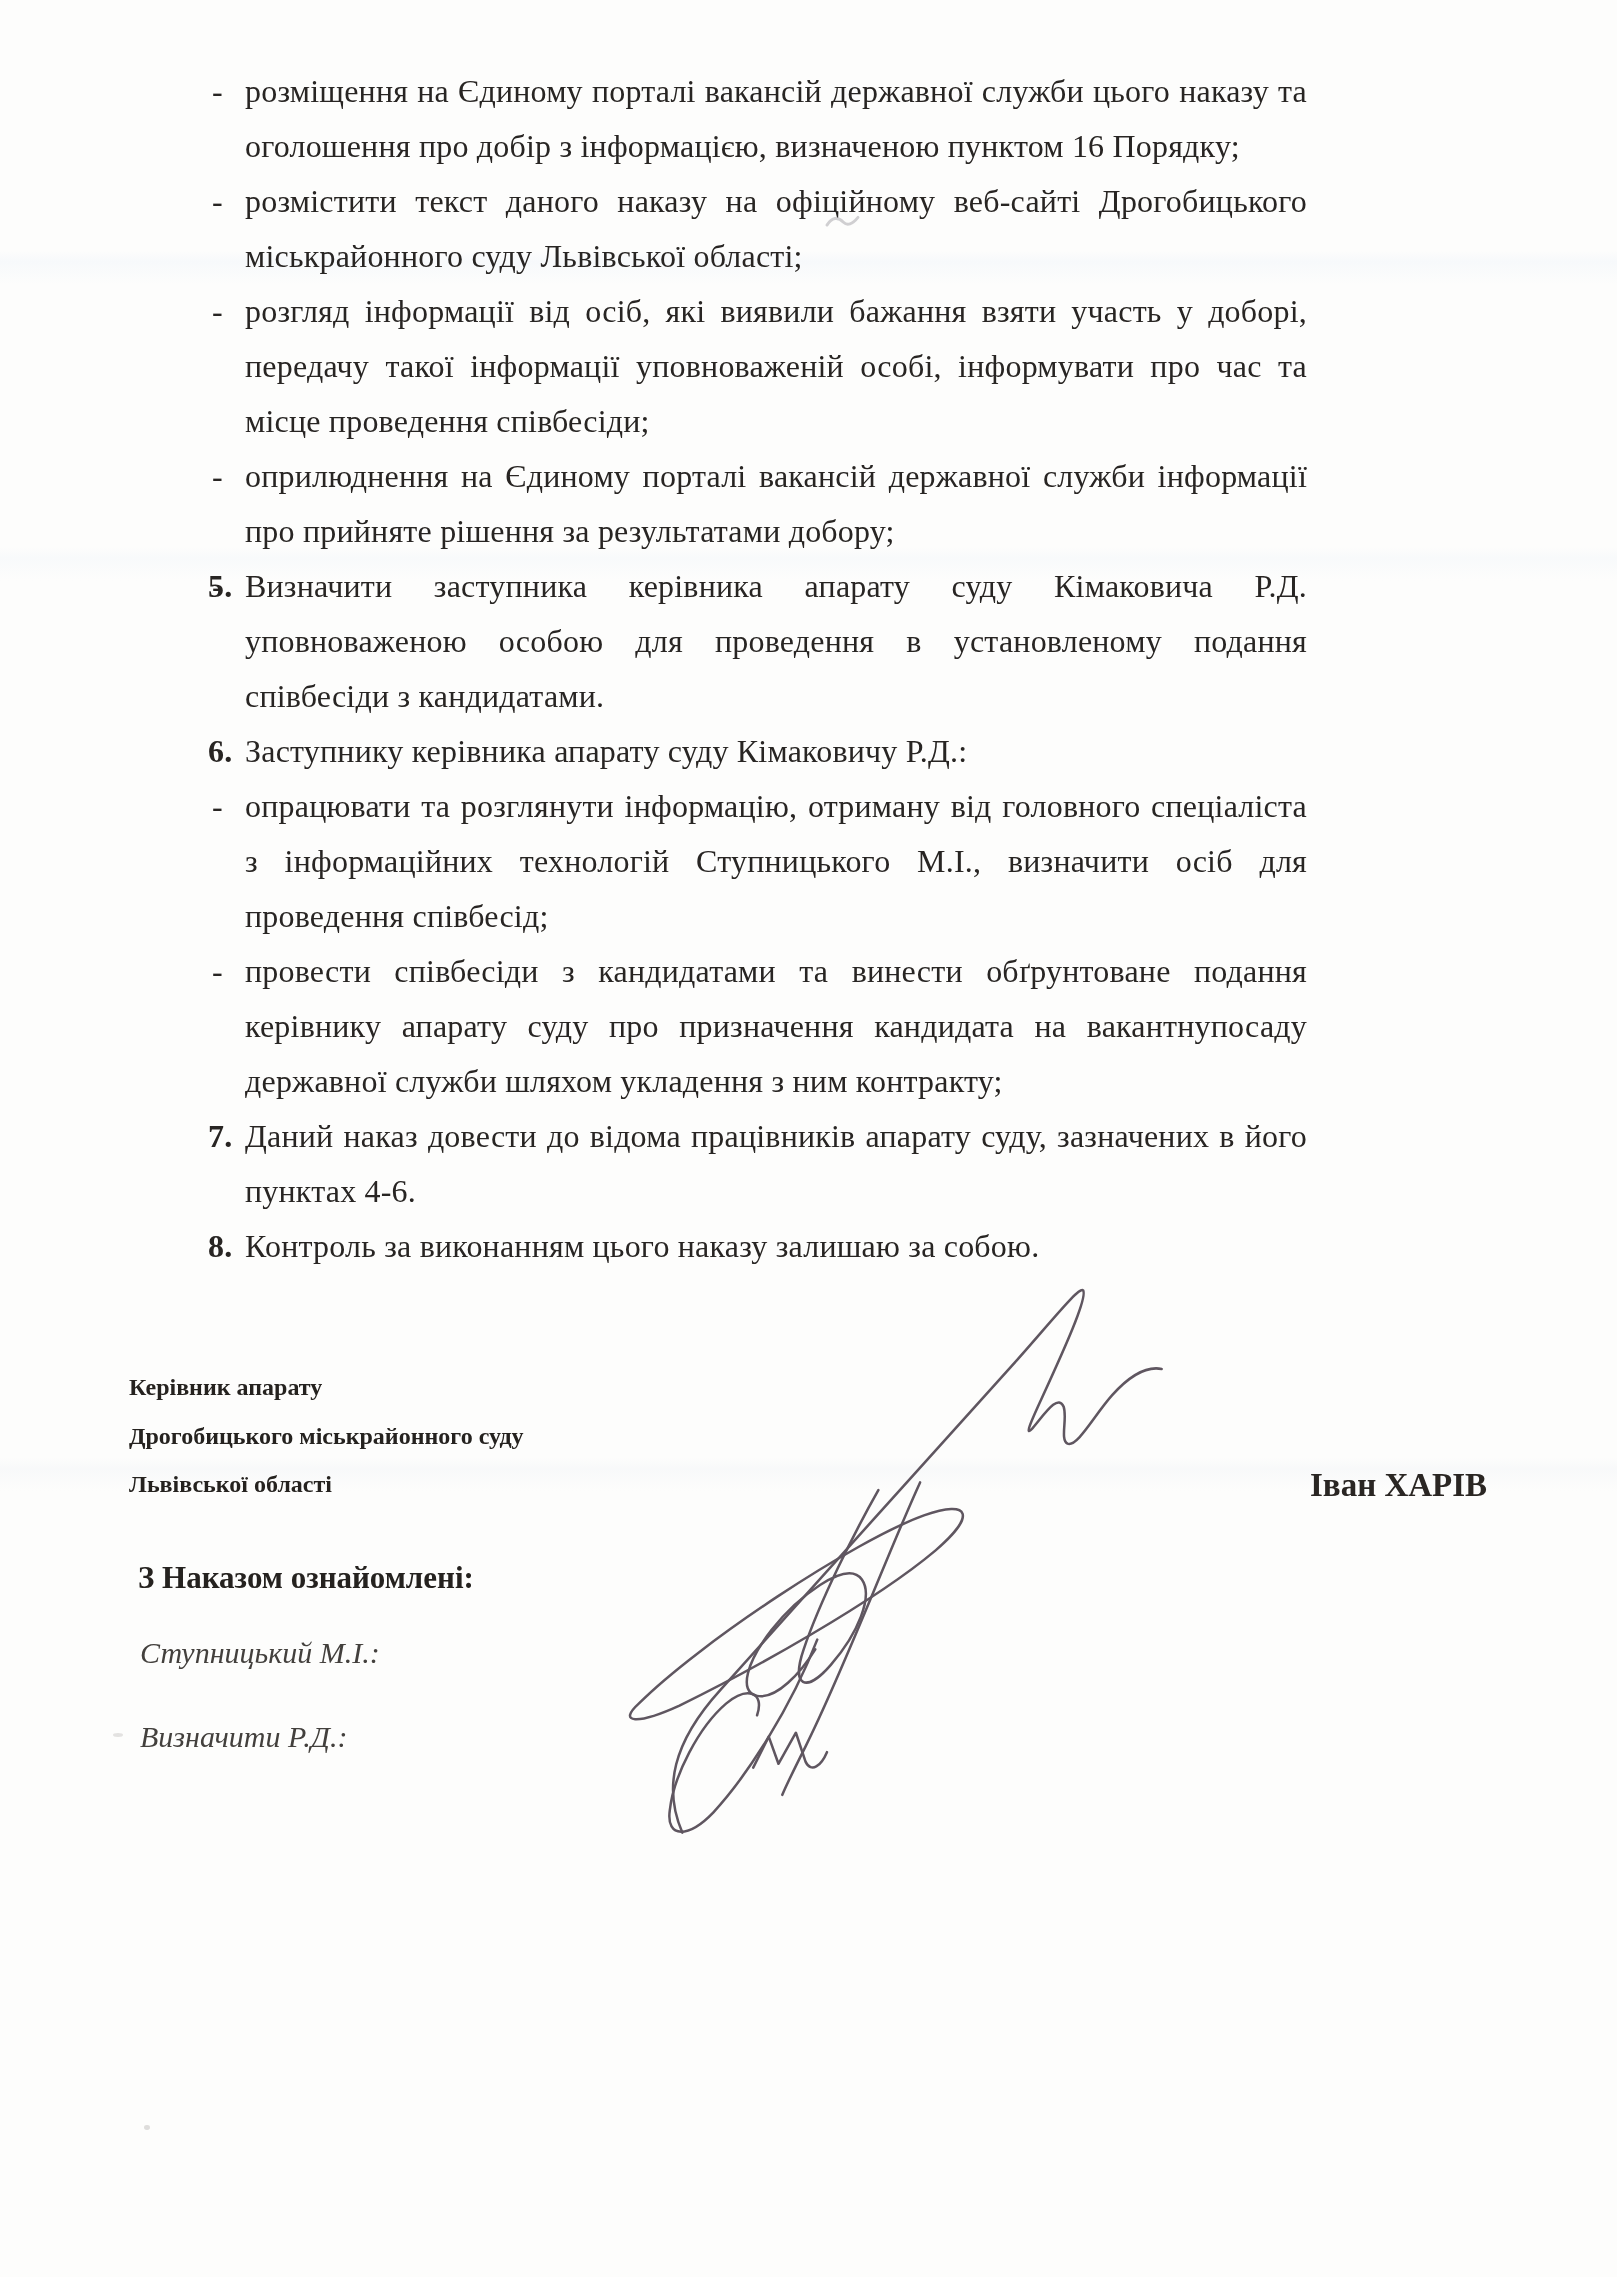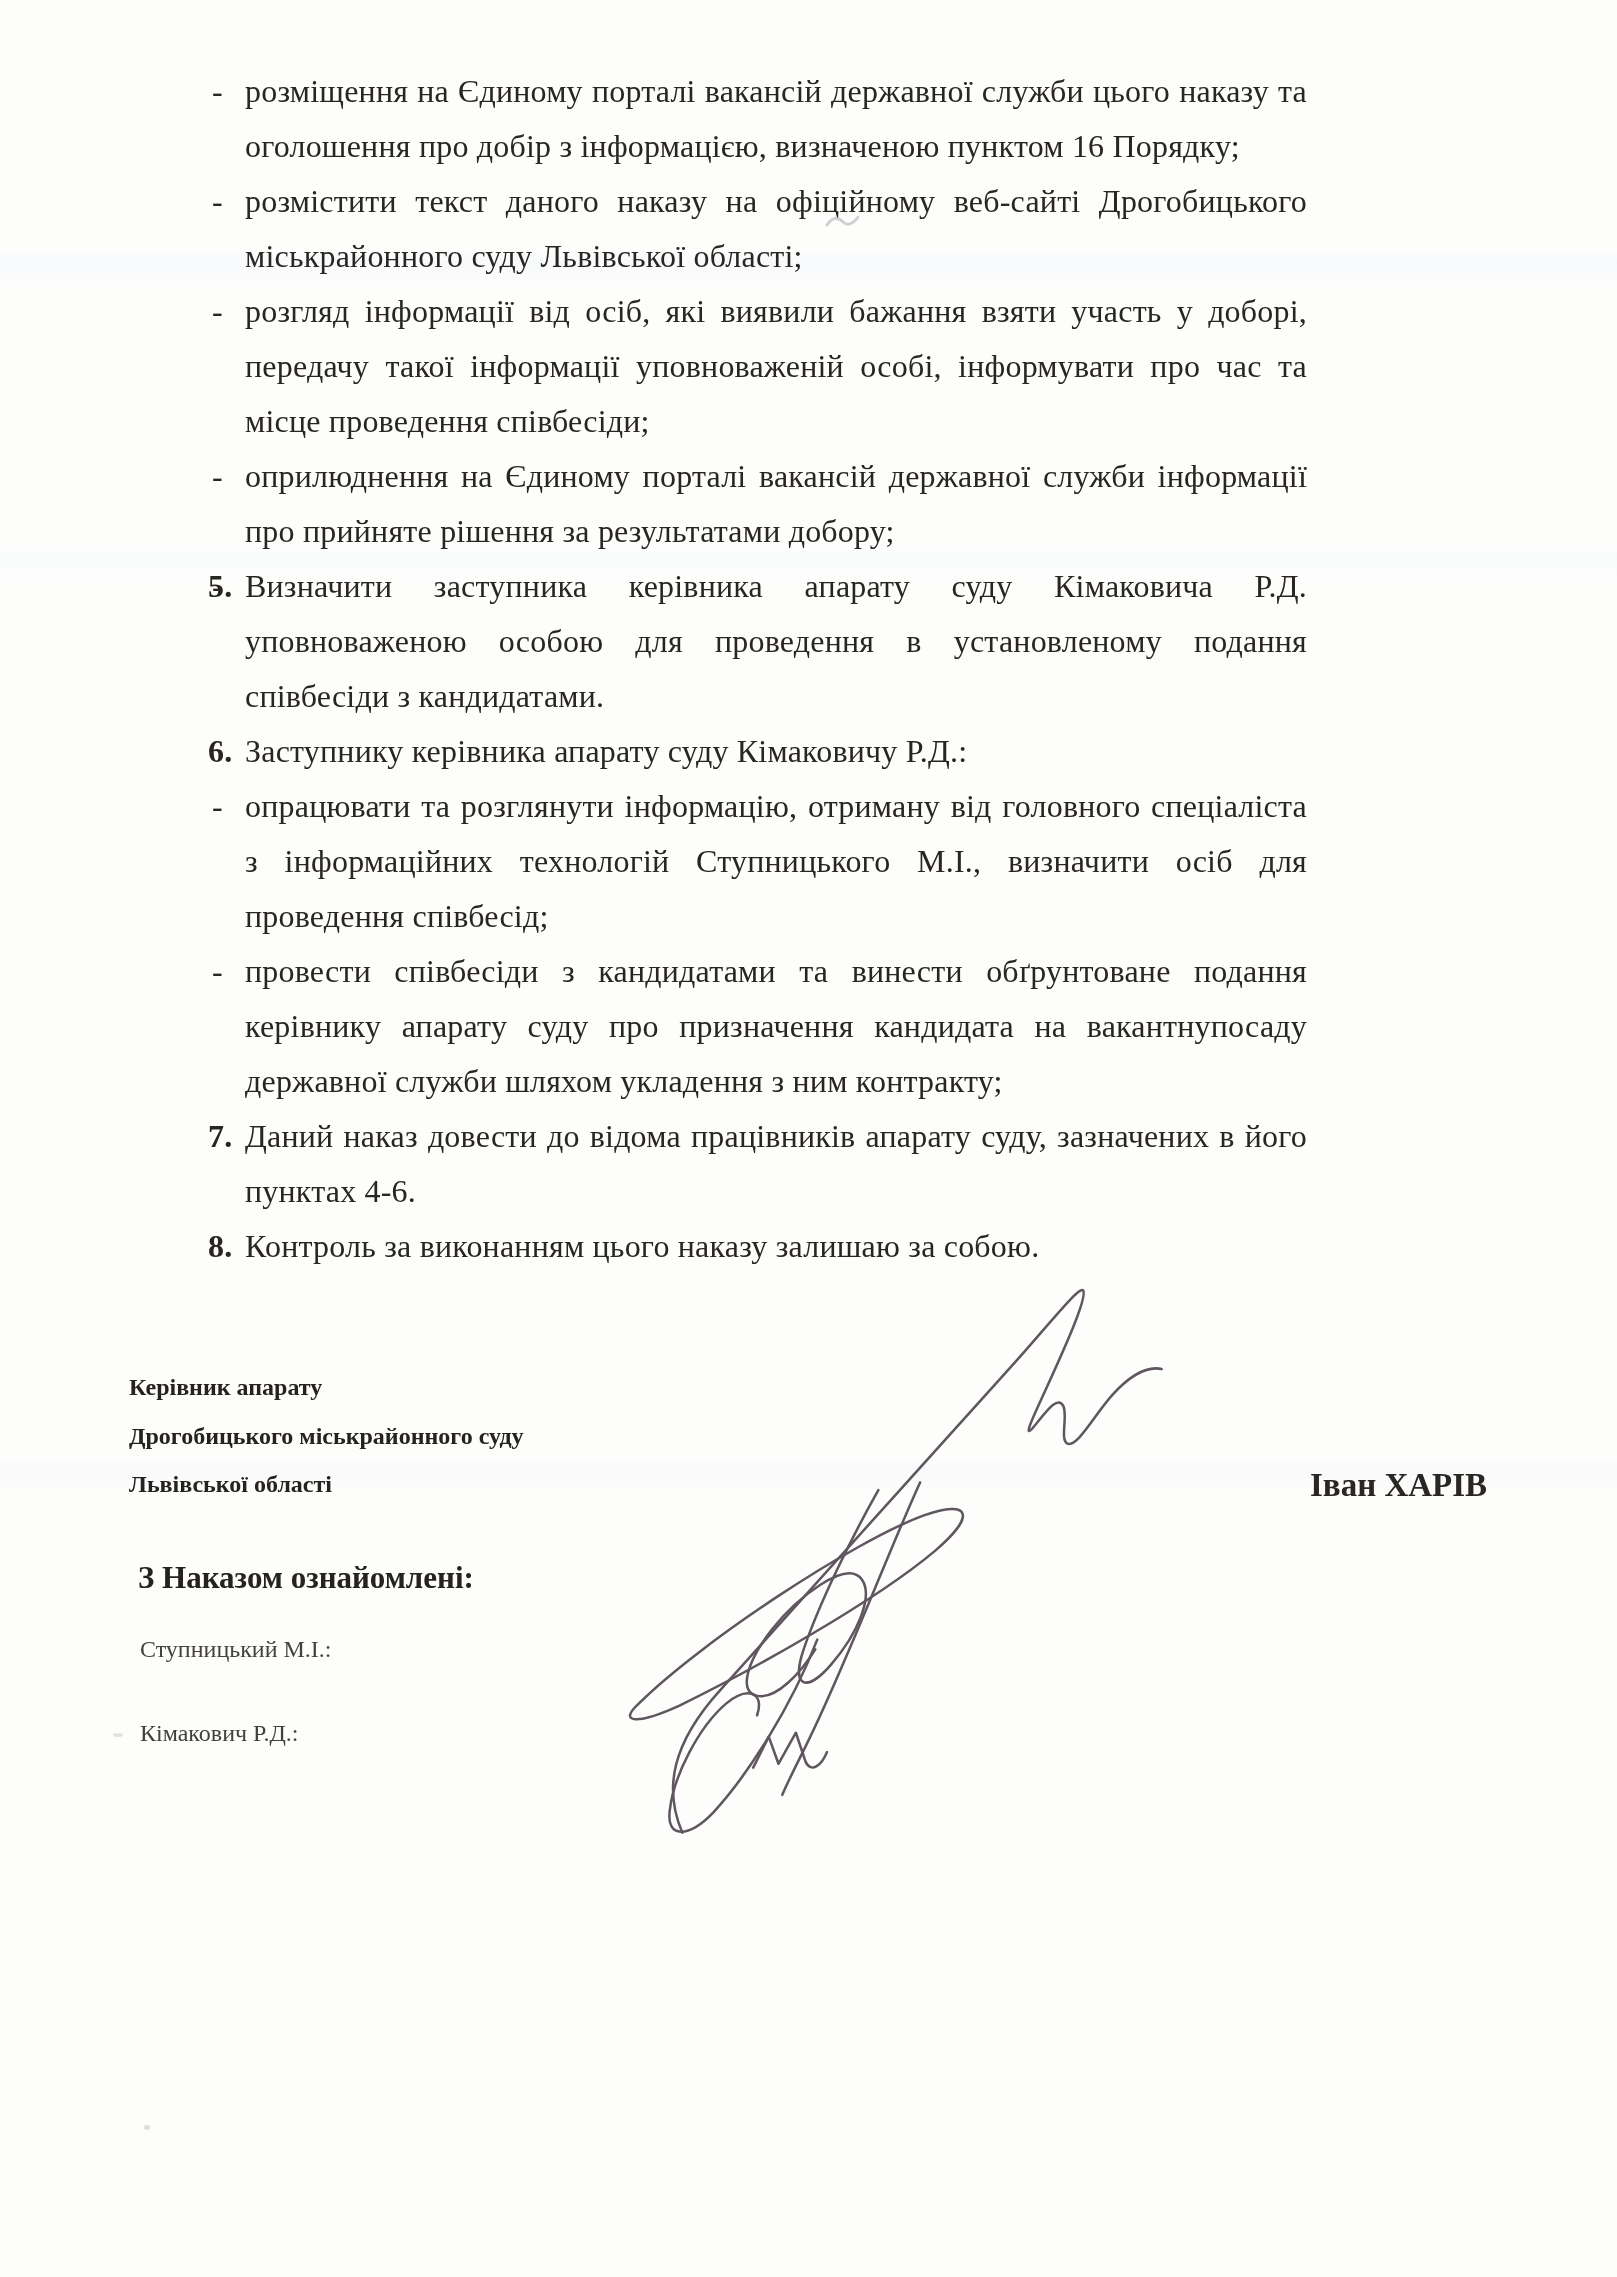--- a/index.html
+++ b/index.html
@@ -71,21 +71,22 @@
     top: 1560px;
     font-size: 31px;
     font-weight: bold;
     white-space: nowrap;
     color: #25221f;
     text-align: center;
   }
   .ack-name {
     position: absolute;
     left: 140px;
-    font-size: 24px;
+    font-size: 30px;
+    font-style: italic;
     white-space: nowrap;
     color: #43403d;
   }
   .sig-svg {
     position: absolute;
     left: 0;
     top: 0;
     width: 1618px;
     height: 2277px;
   }
@@ -145,21 +146,21 @@
   </div>
 
   <div class="signoff-line" style="top:1374px">Керівник апарату</div>
   <div class="signoff-line" style="top:1423px">Дрогобицького міськрайонного суду</div>
   <div class="signoff-line" style="top:1471px">Львівської області</div>
 
   <div class="signer-name">Іван ХАРІВ</div>
 
   <div class="ack-heading">З Наказом ознайомлені:</div>
   <div class="ack-name" style="top:1636px">Ступницький М.І.:</div>
-  <div class="ack-name" style="top:1720px">Кімакович Р.Д.:</div>
+  <div class="ack-name" style="top:1720px">Визначити Р.Д.:</div>
 
   <svg class="sig-svg" viewBox="0 0 1667 2347" fill="none" stroke="#524853" stroke-width="2.6" stroke-linecap="round" stroke-linejoin="round" opacity="0.92">
 
     <path d="M 703 1889
              C 683 1843 693 1796 742 1742
              C 824 1650 958 1502 1046 1404
              C 1085 1360 1112 1326 1116 1330
              C 1121 1337 1096 1392 1074 1440
              C 1062 1466 1055 1482 1064 1472
              C 1076 1458 1090 1436 1096 1450

